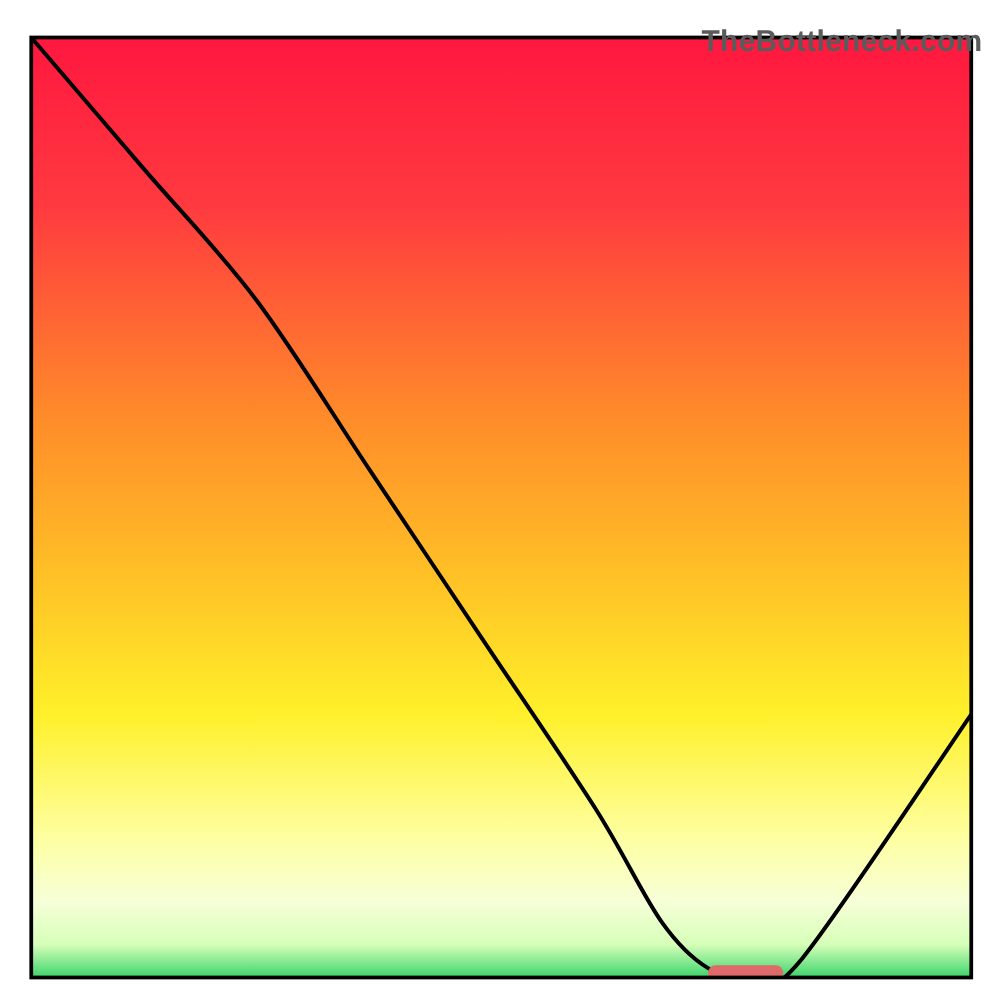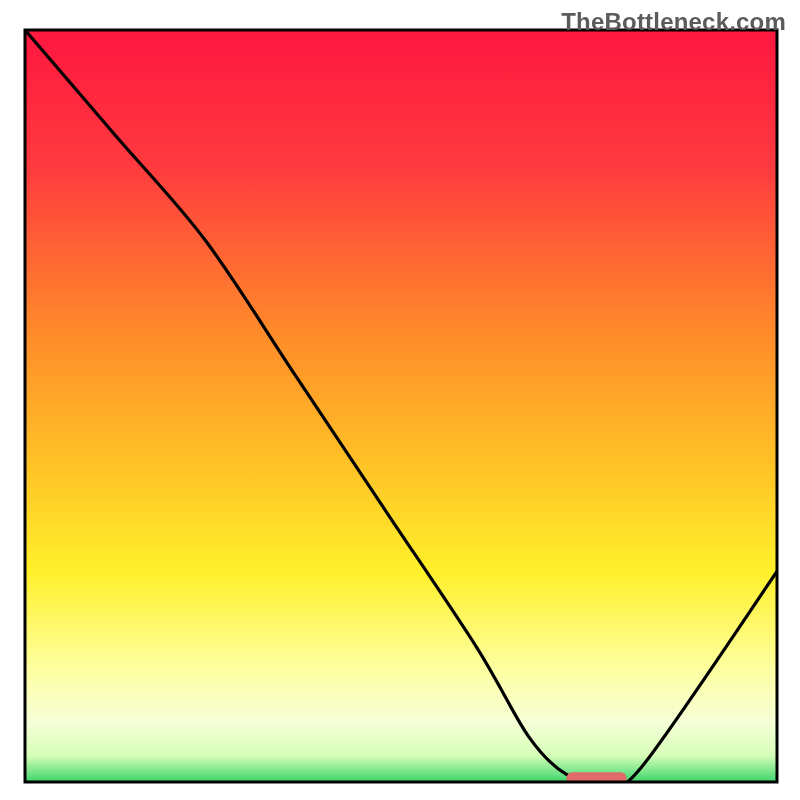--- a/index.html
+++ b/index.html
@@ -10,21 +10,21 @@
     background: #ffffff;
     font-family: Arial, Helvetica, sans-serif;
   }
   .container {
     position: relative;
     width: 800px;
     height: 800px;
   }
   .watermark {
     position: absolute;
-    top: 8px;
+    top: 20px;
     right: 14px;
     font-size: 24px;
     font-weight: 600;
     color: #5b5b5b;
     letter-spacing: 0.2px;
   }
   svg {
     display: block;
   }
 </style>

